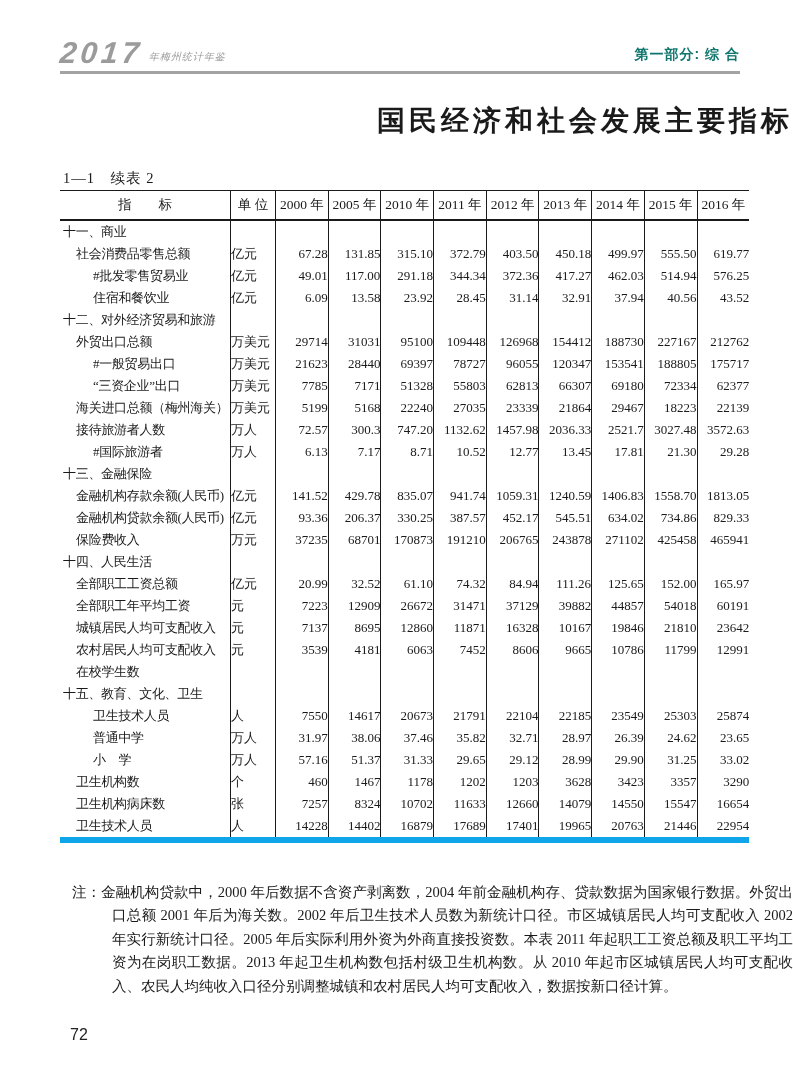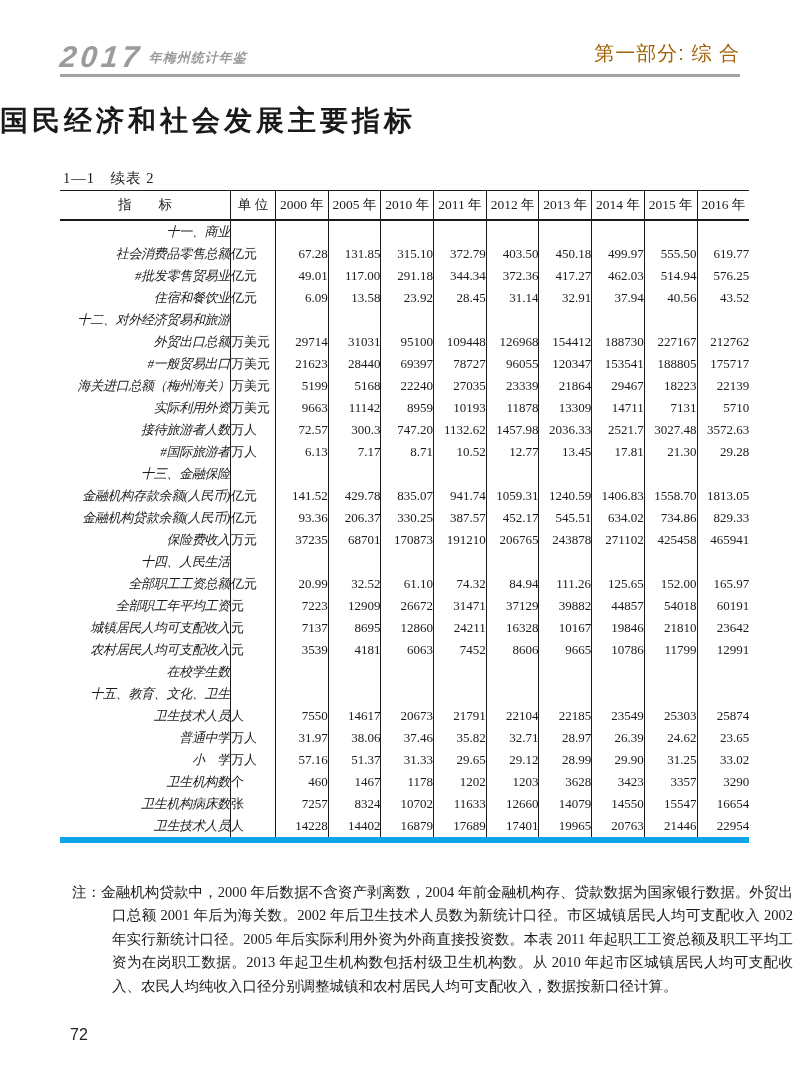--- a/index.html
+++ b/index.html
@@ -21,33 +21,33 @@
     padding-bottom:5px;
   }
   .logo { display:flex; align-items:flex-end; gap:6px; color:#9b9b9b; }
   .logo-year {
     font-family:"Liberation Sans","DejaVu Sans",sans-serif;
     font-size:30px; font-weight:bold; font-style:italic;
     letter-spacing:4px; line-height:0.85; transform:skewX(-6deg);
   }
   .logo-sub {
     font-family:"Liberation Sans","DejaVu Sans",sans-serif;
-    font-size:13px; font-weight:bold; font-style:italic;
+    font-size:10px; font-weight:normal; font-style:italic;
     padding-bottom:2px; letter-spacing:1px;
   }
   .section-label {
     font-family:"Liberation Sans","DejaVu Sans",sans-serif;
-    font-size:20px; font-weight:normal; color:#a16207;
+    font-size:14px; font-weight:bold; color:#0f766e;
     padding-bottom:2px; letter-spacing:1px;
   }
 
   
   .doc-title {
     position:absolute; top:102px; left:0; right:0;
-    text-align:left;
+    text-align:right;
     font-size:28px; font-weight:bold; letter-spacing:4px;
     margin:0;
   }
   .table-caption {
     position:absolute; top:169px; left:63px;
     font-size:14.5px; letter-spacing:1px;font-family:Liberation Serif, serif;
   }
 
   
   table.stat {
@@ -67,21 +67,21 @@
   table.stat thead th {
     border-bottom:2.5px solid #1a1a1a;
     height:28px; font-size:13.5px;
     text-align:center; vertical-align:middle;
   }
   table.stat th + th, table.stat td + td { border-left:1px solid #1a1a1a; }
   table.stat tbody td { height:22px; vertical-align:middle; }
   .col-ind  { width:170px; }
   .col-unit { width:44px; }
   .col-year { width:51.7px; }
-  td.ind  { text-align:right; letter-spacing:-0.3px;font-style:italic; }
+  td.ind  { text-align:left; letter-spacing:-0.3px; }
   td.ind.indent0 { padding-left:3px;  }
   td.ind.indent1 { padding-left:16px; }
   td.ind.indent2 { padding-left:33px; }
   td.unit { text-align:left; }
   td.num  { text-align:right; padding-right:5px; }
 
   
   .note {
     position:absolute; top:866px; left:72px; width:681px;
     font-size:14.5px; line-height:23.5px;
@@ -215,46 +215,46 @@
           <td class="num">28440</td>
           <td class="num">69397</td>
           <td class="num">78727</td>
           <td class="num">96055</td>
           <td class="num">120347</td>
           <td class="num">153541</td>
           <td class="num">188805</td>
           <td class="num">175717</td>
         </tr>
         <tr>
+          <td class="ind indent2">“三资企业”出口</td>
+          <td class="unit">万美元</td>
+          <td class="num">7785</td>
+          <td class="num">7171</td>
+          <td class="num">51328</td>
+          <td class="num">55803</td>
+          <td class="num">62813</td>
+          <td class="num">66307</td>
+          <td class="num">69180</td>
+          <td class="num">72334</td>
+          <td class="num">62377</td>
+        </tr>
+        <tr>
           <td class="ind indent1">海关进口总额（梅州海关）</td>
           <td class="unit">万美元</td>
           <td class="num">5199</td>
           <td class="num">5168</td>
           <td class="num">22240</td>
           <td class="num">27035</td>
           <td class="num">23339</td>
           <td class="num">21864</td>
           <td class="num">29467</td>
           <td class="num">18223</td>
           <td class="num">22139</td>
         </tr>
         <tr>
-          <td class="ind indent1">实际利用外资</td>
-          <td class="unit">万美元</td>
-          <td class="num">9663</td>
-          <td class="num">11142</td>
-          <td class="num">8959</td>
-          <td class="num">10193</td>
-          <td class="num">11878</td>
-          <td class="num">13309</td>
-          <td class="num">14711</td>
-          <td class="num">7131</td>
-          <td class="num">5710</td>
-        </tr>
-        <tr>
           <td class="ind indent1">接待旅游者人数</td>
           <td class="unit">万人</td>
           <td class="num">72.57</td>
           <td class="num">300.3</td>
           <td class="num">747.20</td>
           <td class="num">1132.62</td>
           <td class="num">1457.98</td>
           <td class="num">2036.33</td>
           <td class="num">2521.7</td>
           <td class="num">3027.48</td>
@@ -363,21 +363,21 @@
           <td class="num">44857</td>
           <td class="num">54018</td>
           <td class="num">60191</td>
         </tr>
         <tr>
           <td class="ind indent1">城镇居民人均可支配收入</td>
           <td class="unit">元</td>
           <td class="num">7137</td>
           <td class="num">8695</td>
           <td class="num">12860</td>
-          <td class="num">24211</td>
+          <td class="num">11871</td>
           <td class="num">16328</td>
           <td class="num">10167</td>
           <td class="num">19846</td>
           <td class="num">21810</td>
           <td class="num">23642</td>
         </tr>
         <tr>
           <td class="ind indent1">农村居民人均可支配收入</td>
           <td class="unit">元</td>
           <td class="num">3539</td>

